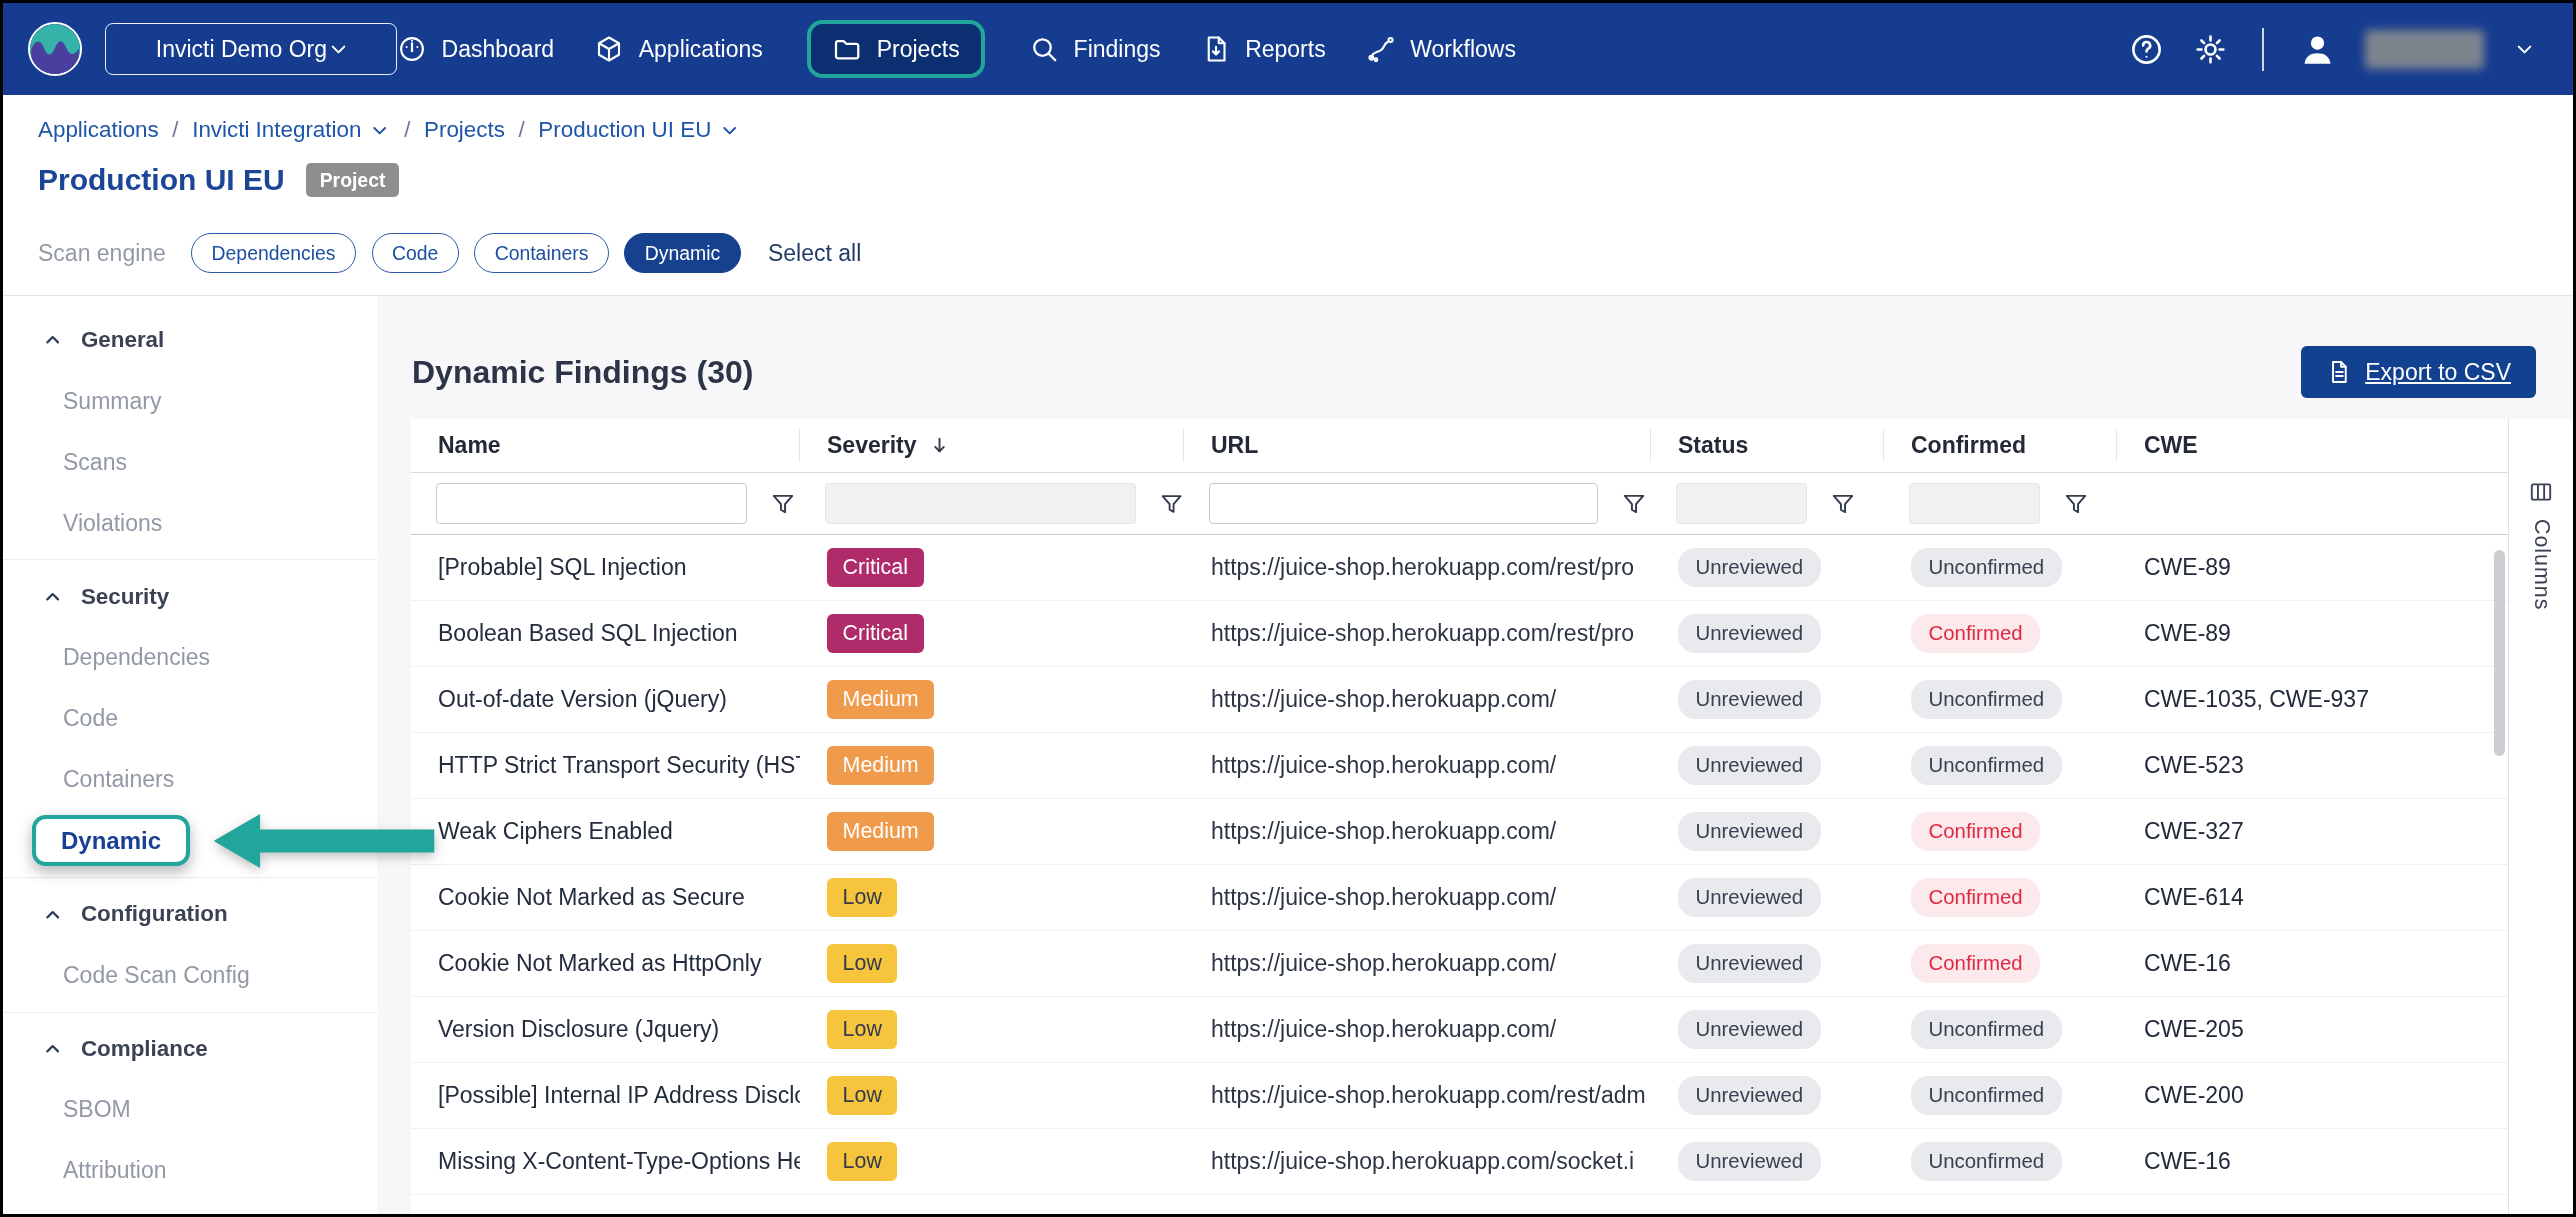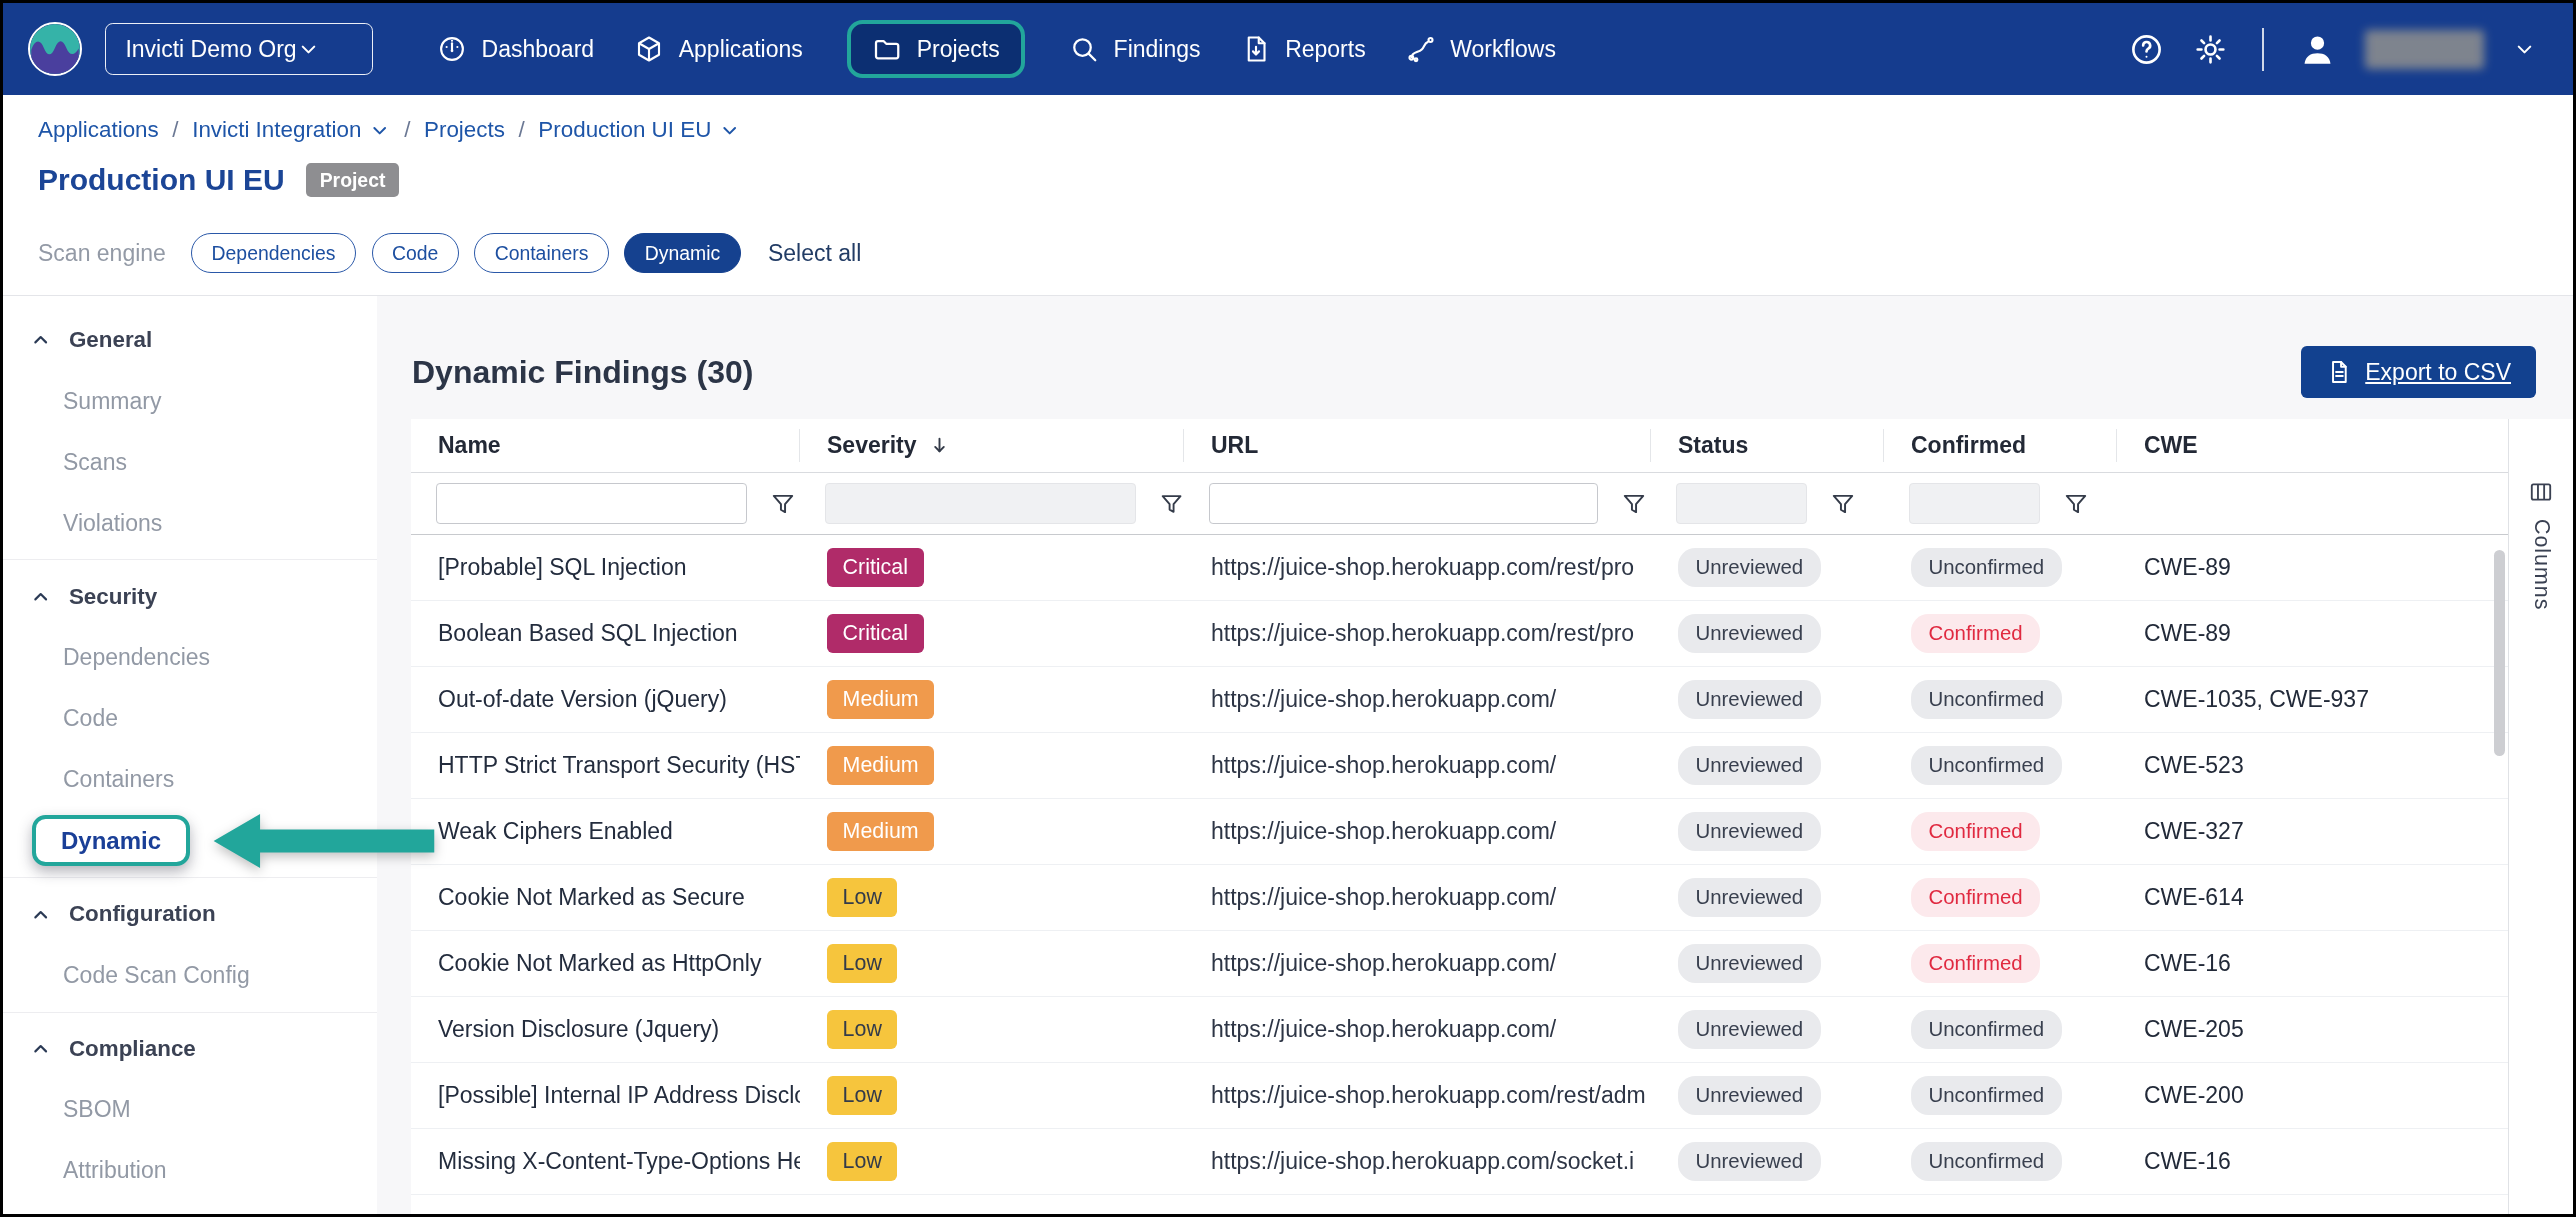--- a/index.html
+++ b/index.html
@@ -8,22 +8,22 @@
     width:2576px;height:1217px;background:#fff;border:3.9px solid #000;
     overflow:hidden;display:flex;flex-direction:column;position:relative;
     font-family:"Liberation Sans","DejaVu Sans",sans-serif;color:#2d3545;
   }
   .icon{display:inline-flex;align-items:center;justify-content:center;}
   .icon svg{width:100%;height:100%;display:block;}
 
   
   .topbar{height:92px;flex:0 0 92px;background:#153c8e;display:flex;align-items:center;padding:0 37px 0 25px;}
   .logo{width:54px;height:54px;border:2.9px solid #fff;border-radius:50%;overflow:hidden;margin-right:23px;flex:0 0 auto;}
-  .org-select{width:268px;height:52px;border:1.9px solid rgba(255,255,255,.92);border-radius:7.8px;background:transparent;
-    color:#fff;font-size:23px;display:flex;align-items:center;justify-content:flex-start;padding:0 15.6px 0 19.4px;margin-right:64px;cursor:pointer;font-family:inherit;}
+  .org-select{width:292px;height:52px;border:1.9px solid rgba(255,255,255,.92);border-radius:7.8px;background:transparent;
+    color:#fff;font-size:23px;display:flex;align-items:center;justify-content:center;padding:0 15.6px 0 19.4px;cursor:pointer;font-family:inherit;}
   .org-select .icon{width:23px;height:23px;color:#fff;}
   .nav{display:flex;align-items:center;gap:40px;}
   .nav-item{display:flex;align-items:center;gap:14.6px;color:#fff;font-size:23px;cursor:pointer;}
   .nav-item .icon{width:30px;height:30px;color:#fff;}
   .nav-item.boxed{border:4.9px solid #22a69b;border-radius:15.6px;background:#0c2f72;padding:9.7px 21.4px;margin:0 3.9px;}
   .topbar-right{margin-left:auto;display:flex;align-items:center;gap:29px;}
   .topbar-right .icon{color:#fff;}
   .ic-help,.ic-gear{width:35px;height:35px;cursor:pointer;}
   .vdiv{width:1.9px;height:43px;background:rgba(255,255,255,.8);margin:0 5.8px;}
   .ic-user{width:37px;height:37px;}
@@ -41,21 +41,21 @@
   .proj-badge{background:#8e8e91;color:#fff;font-size:19.4px;font-weight:bold;border-radius:4.9px;padding:5.8px 13.6px;}
   .scan-row{height:84px;flex:0 0 84px;display:flex;align-items:center;gap:15.6px;padding-left:35px;}
   .scan-label{color:#939aa6;font-size:23px;margin-right:9.7px;}
   .chip{border:1.9px solid #2a58a8;color:#1d4fa0;background:#fff;font-size:19.4px;border-radius:21.4px;padding:7.8px 19.4px;cursor:pointer;font-family:inherit;}
   .chip.active{background:#15418f;border-color:#15418f;color:#fff;}
   .select-all{color:#223c65;font-size:23px;margin-left:11.7px;cursor:pointer;}
 
   
   .content{flex:1;display:flex;min-height:0;border-top:1px solid #e4e5e9;}
   .sidebar{width:374px;flex:0 0 374px;background:#fff;padding-top:13.6px;position:relative;z-index:3;}
-  .side-row{height:61px;display:flex;align-items:center;gap:17.5px;padding-left:27px;}
+  .side-row{height:61px;display:flex;align-items:center;gap:17.5px;padding-left:39px;}
   .side-head{font-size:22.4px;font-weight:bold;color:#3b4254;}
   .side-head .icon{width:21.4px;height:21.4px;color:#2b3a55;}
   .side-item{font-size:23px;color:#9299a5;padding-left:60px;cursor:pointer;}
   .side-div{border-top:1px solid #ededf0;margin:5.8px 0;}
   .side-item.annotated{padding-left:0;position:relative;overflow:visible;}
   .annot-box{margin-left:29px;border:4.9px solid #22a69b;background:#fff;border-radius:13.6px;padding:7.8px 25px;
     box-shadow:0 5.8px 13.6px rgba(40,40,60,.35);display:inline-block;}
   .annot-box .lbl{font-size:24px;font-weight:bold;color:#1a3f97;}
   .annot-arrow{position:absolute;left:206px;top:50%;transform:translateY(-50%);width:226px;height:60px;z-index:6;
     filter:drop-shadow(0 4.9px 5.8px rgba(0,0,0,.25));}

